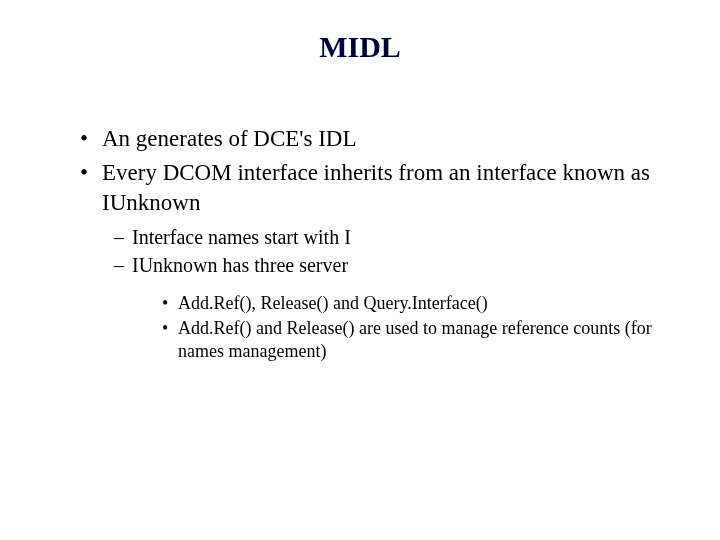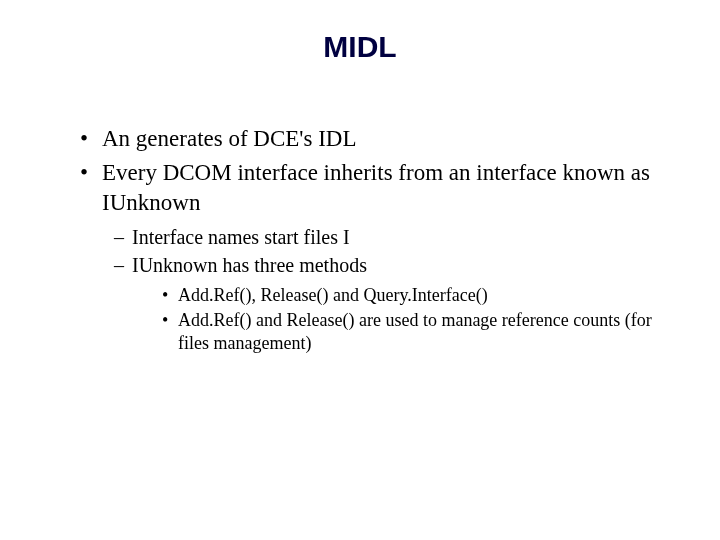--- a/index.html
+++ b/index.html
@@ -14,21 +14,21 @@
       font-family: "Times New Roman", Times, serif;
       color: #000000;
       padding: 30px 50px;
       overflow: hidden;
     }
     .title {
       text-align: center;
       font-size: 30px;
       font-weight: bold;
       margin-bottom: 60px;
-      font-family: Liberation Sans, sans-serif;
+      font-family: Liberation Serif, serif;
       color: #000040;
     }
     .bullets-level-1 {
       list-style: none;
       padding-left: 30px;
     }
     .bullets-level-1 > li {
       font-size: 23px;
       line-height: 1.3;
       margin-bottom: 4px;
@@ -55,21 +55,21 @@
     }
     .bullets-level-2 > li::before {
       content: "–";
       position: absolute;
       left: 0;
       top: 0;
     }
     .bullets-level-3 {
       list-style: none;
       padding-left: 30px;
-      margin-top: 6px;
+      margin-top: 14px;
     }
     .bullets-level-3 > li {
       font-size: 18px;
       line-height: 1.3;
       margin-bottom: 2px;
       position: relative;
       padding-left: 16px;
     }
     .bullets-level-3 > li::before {
       content: "•";
@@ -81,23 +81,23 @@
 </head>
 <body>
 
 <h1 class="title">MIDL</h1>
 
 <ul class="bullets-level-1">
   <li>An generates of DCE's IDL</li>
   <li>
     <span>Every DCOM interface inherits from an interface known as IUnknown</span>
     <ul class="bullets-level-2">
-      <li>Interface names start files I</li>
+      <li>Interface names start with I</li>
       <li>
-        <span>IUnknown has three methods</span>
+        <span>IUnknown has three server</span>
         <ul class="bullets-level-3">
           <li>Add.Ref(), Release() and Query.Interface()</li>
-          <li>Add.Ref() and Release() are used to manage reference counts (for files management)</li>
+          <li>Add.Ref() and Release() are used to manage reference counts (for names management)</li>
         </ul>
       </li>
     </ul>
   </li>
 </ul>
 
 </body></html>

